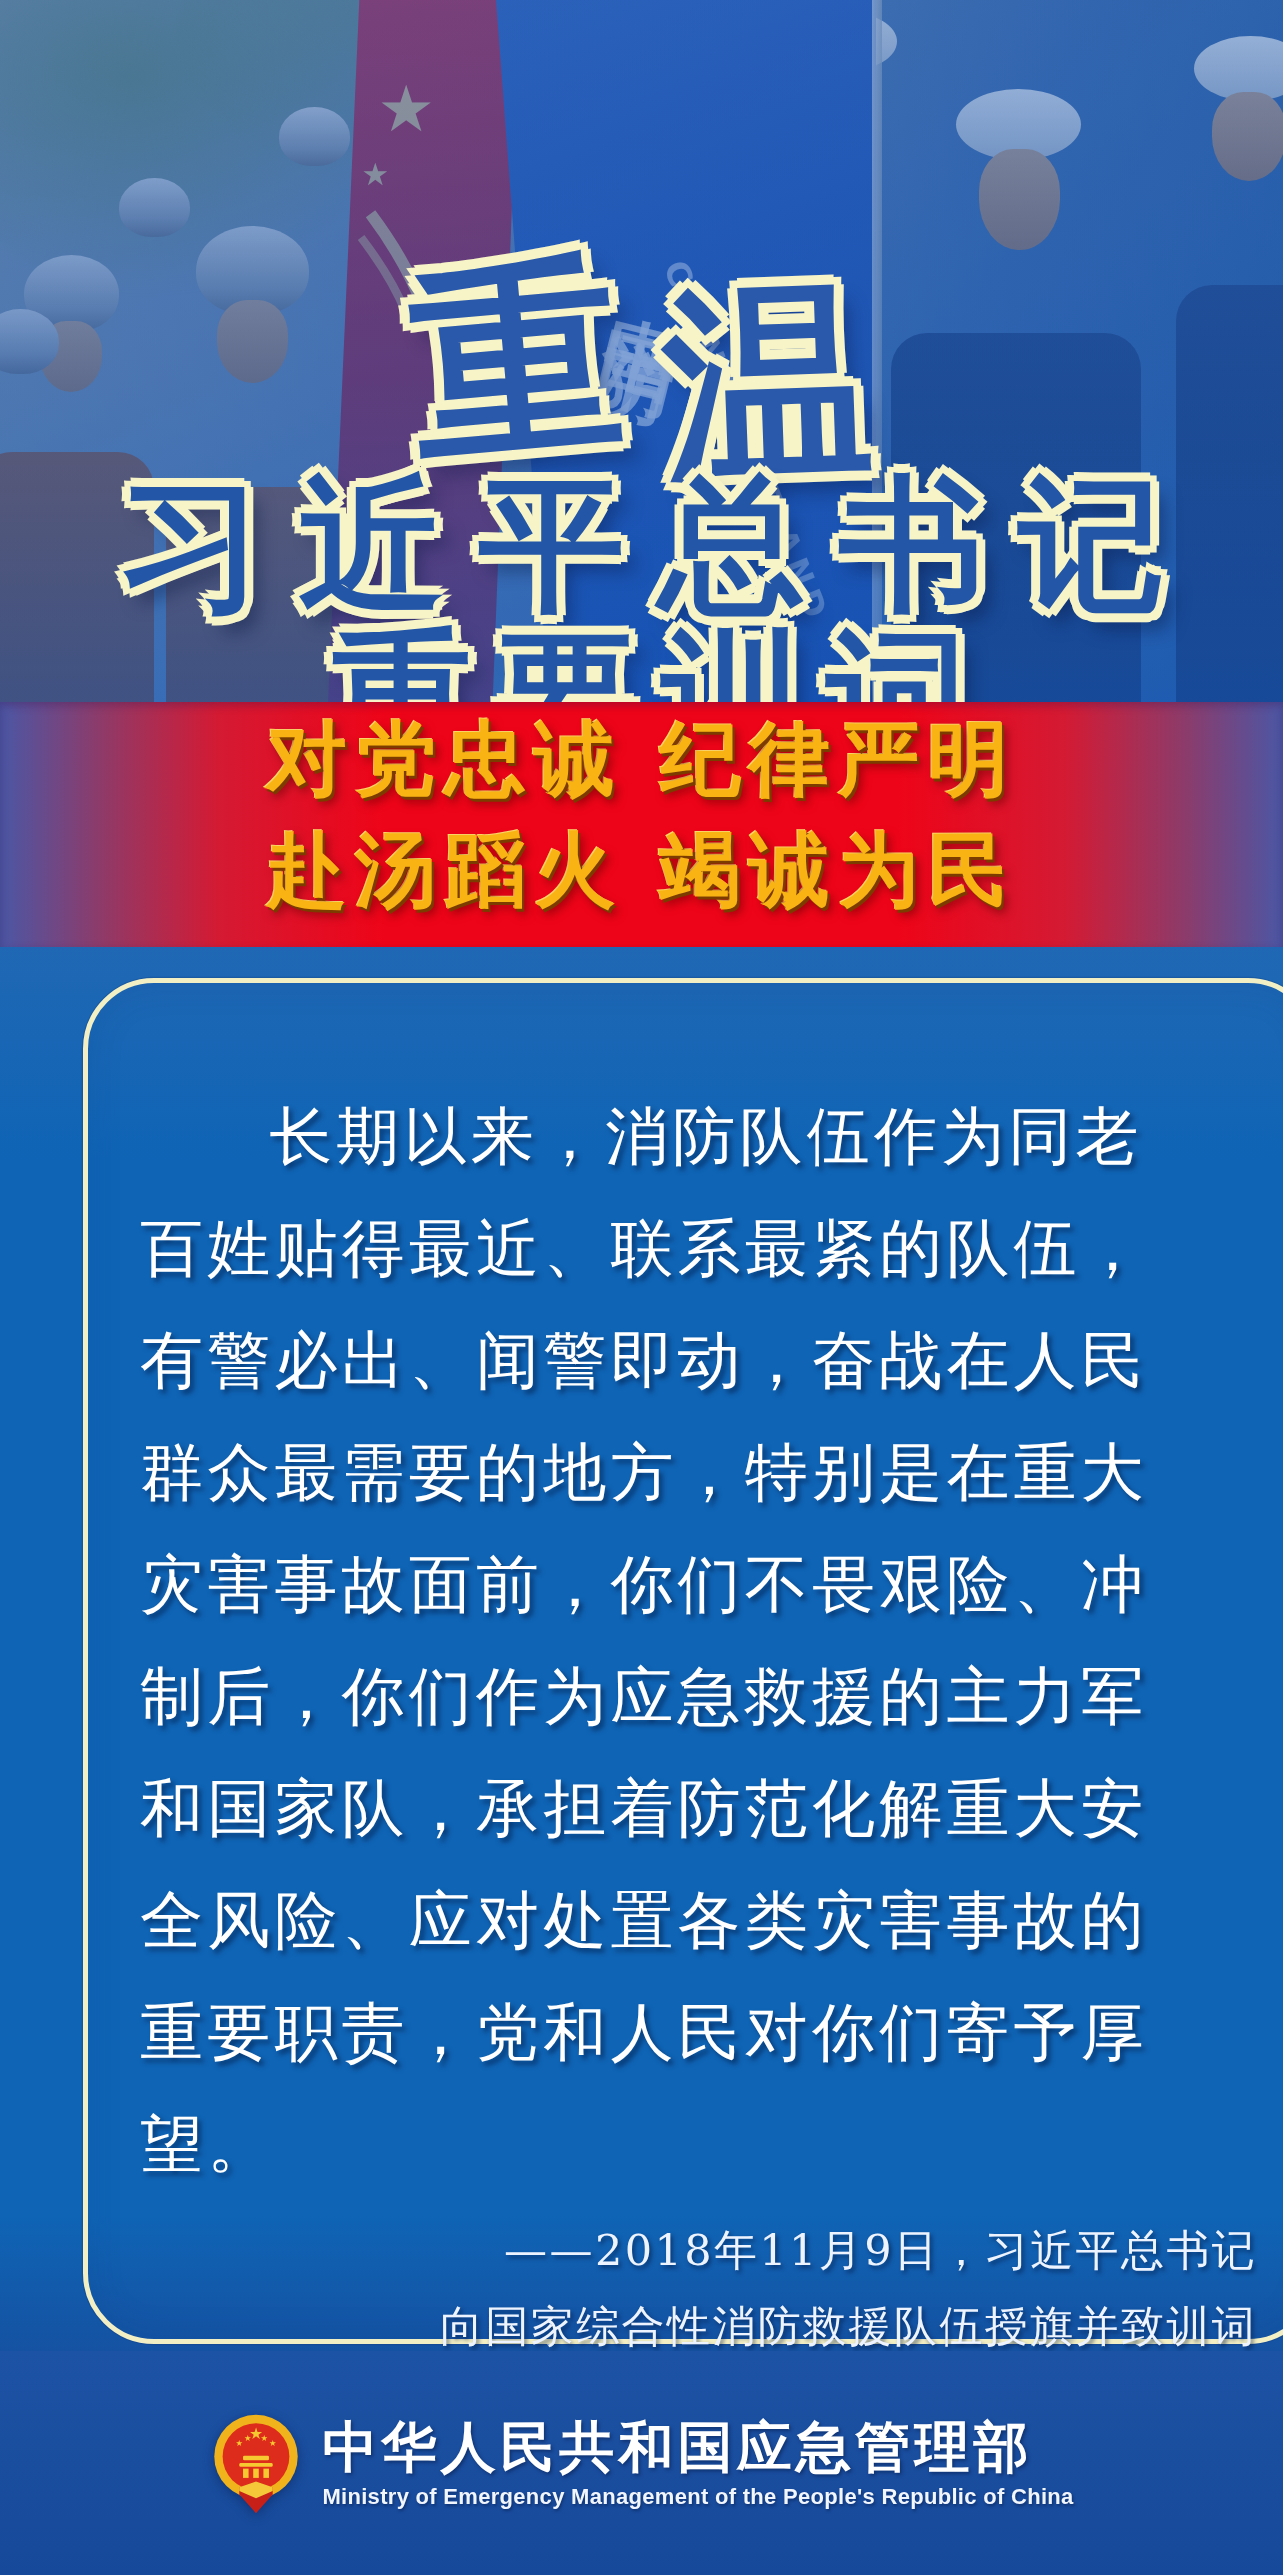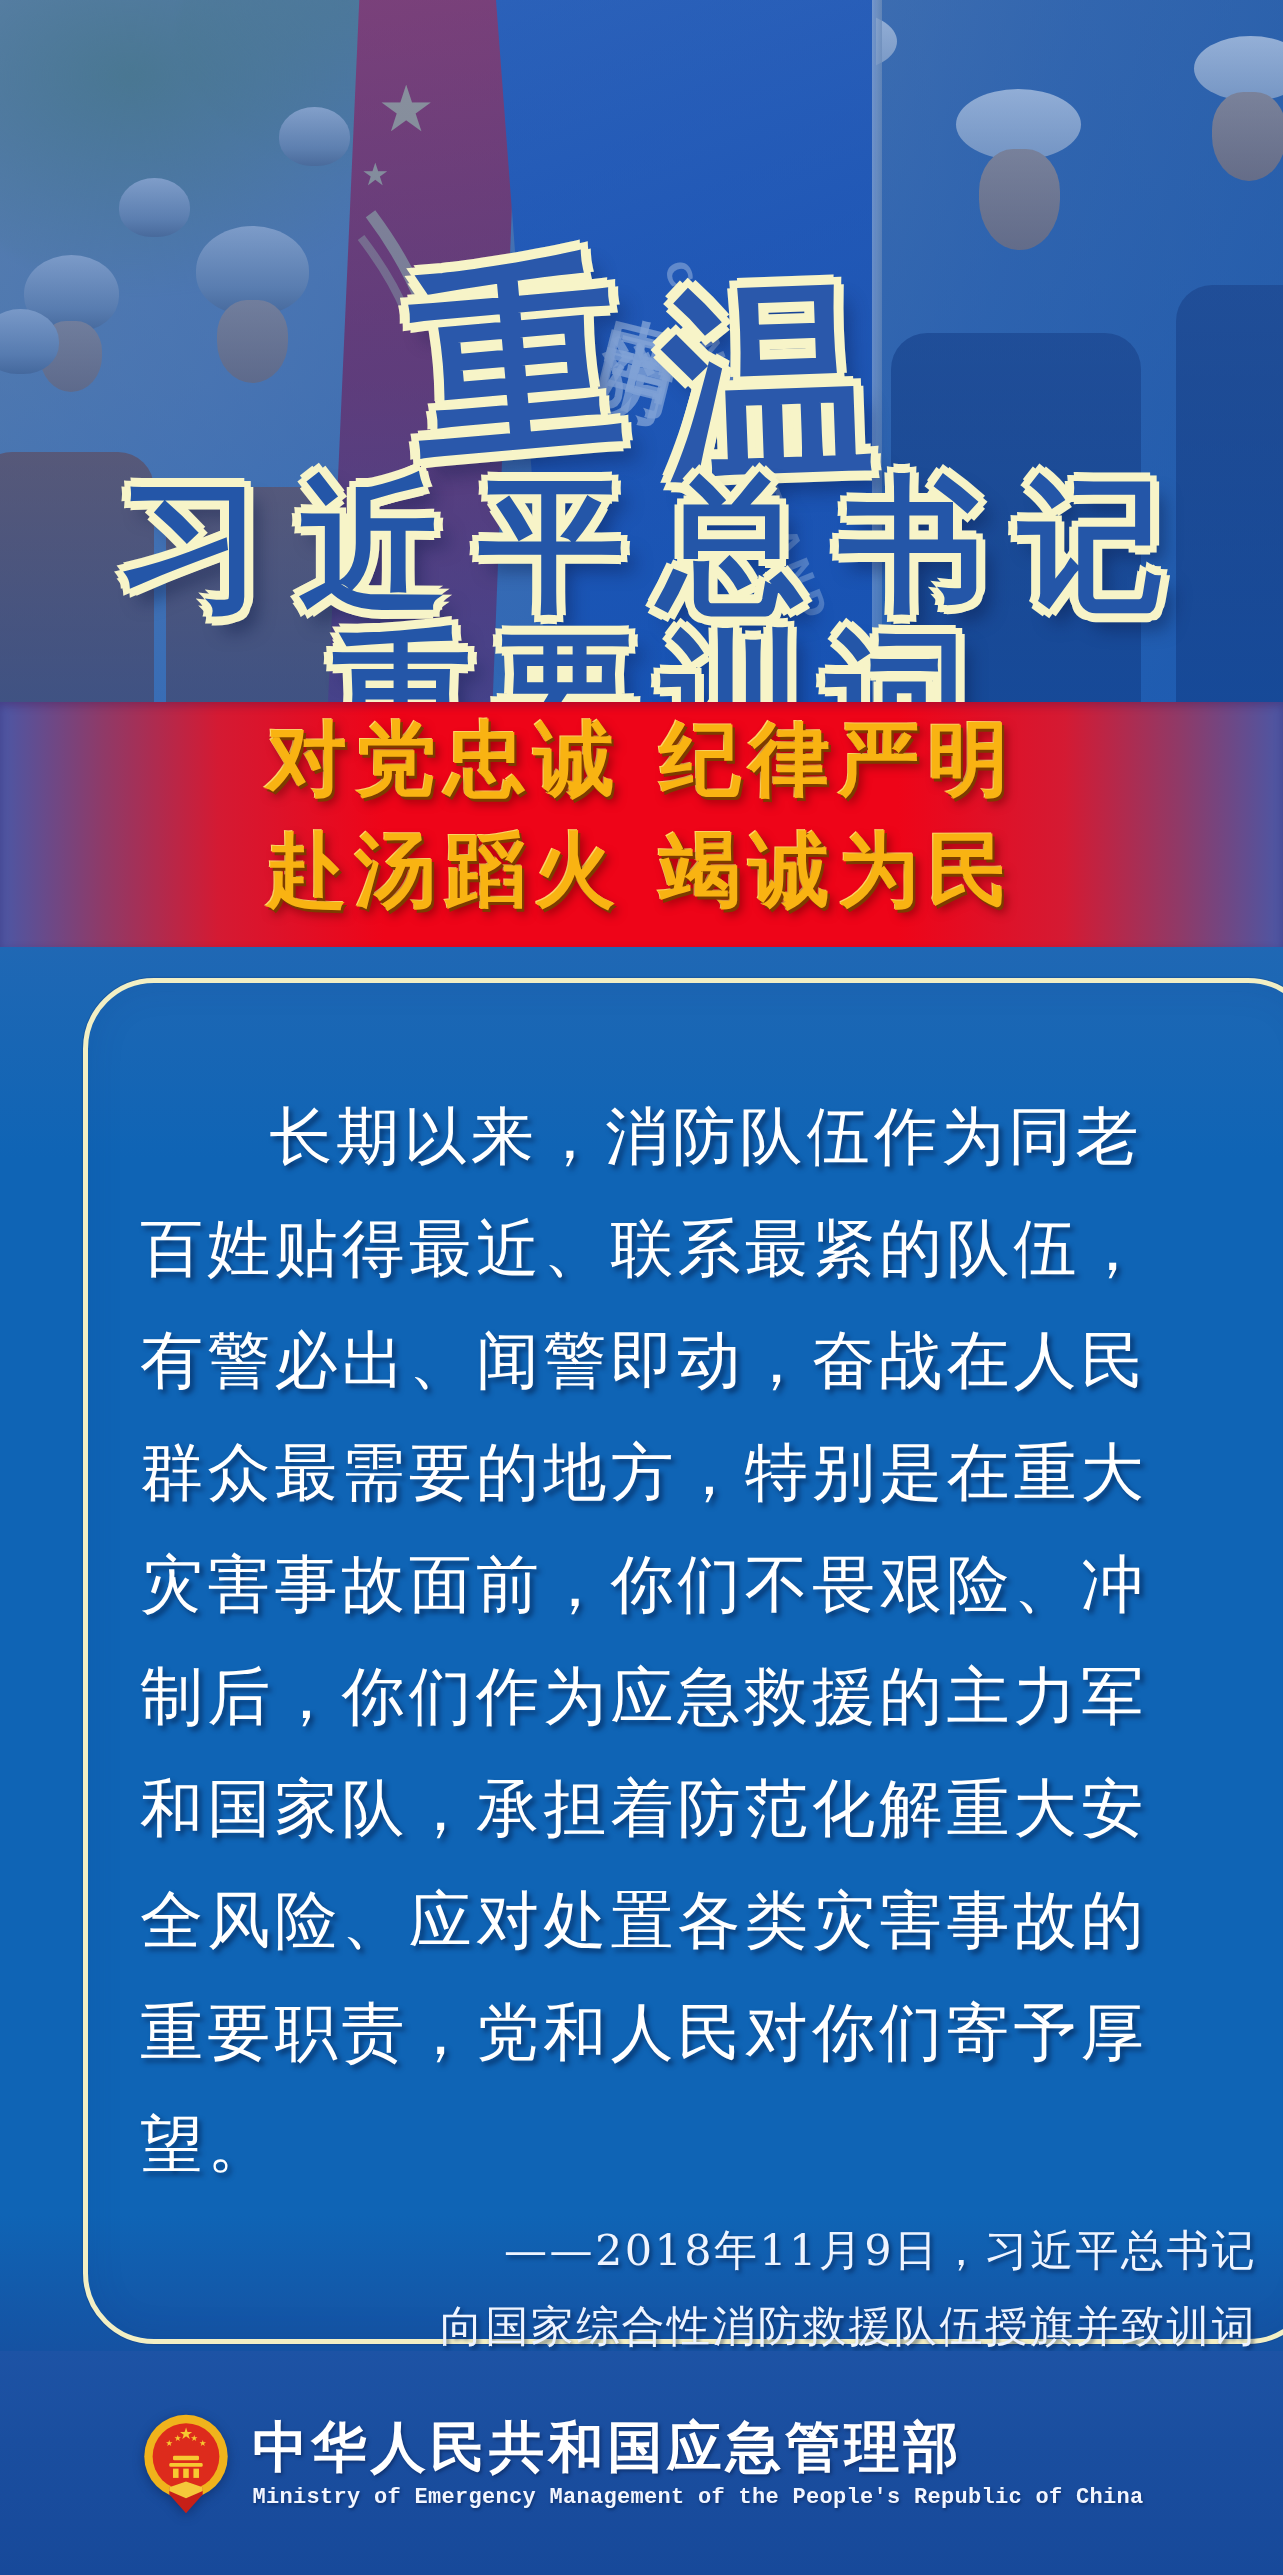--- a/index.html
+++ b/index.html
@@ -76,21 +76,21 @@
     font-size:43px;line-height:76px;letter-spacing:2.4px;white-space:nowrap;
     text-shadow:2.4px 3px 4.2px rgba(2,26,70,.6);}
   
   .footer{position:absolute;left:0;bottom:0;width:1283px;height:225px;
     background:linear-gradient(180deg,#1d53a5 0%,#1a4e9f 40%,#17499a 100%);
     display:flex;align-items:center;justify-content:center;}
   .f-wrap{display:flex;align-items:center;}
   .emblem{width:94px;height:102px;margin-right:19px;flex:0 0 auto;filter:drop-shadow(0 3.6px 6px rgba(5,25,70,.45));}
   .f-text .cn{font-weight:900;font-size:55px;line-height:1.12;color:#ffffff;letter-spacing:4.2px;
     text-shadow:1.8px 2.4px 3.6px rgba(5,25,70,.5);}
-  .f-text .en{margin-top:6px;font-family:Liberation Mono, monospace;font-weight:bold;
+  .f-text .en{margin-top:6px;font-family:Liberation Sans, sans-serif;font-weight:bold;
     font-size:22px;color:#f2f6ff;letter-spacing:0.3px;text-shadow:1.2px 1.8px 3px rgba(5,25,70,.5);}
 </style>
 </head>
 <body>
 
 <div class="poster">
 
   <section class="hero">
     <div class="foliage"></div>
     <div class="foliage f2"></div>

